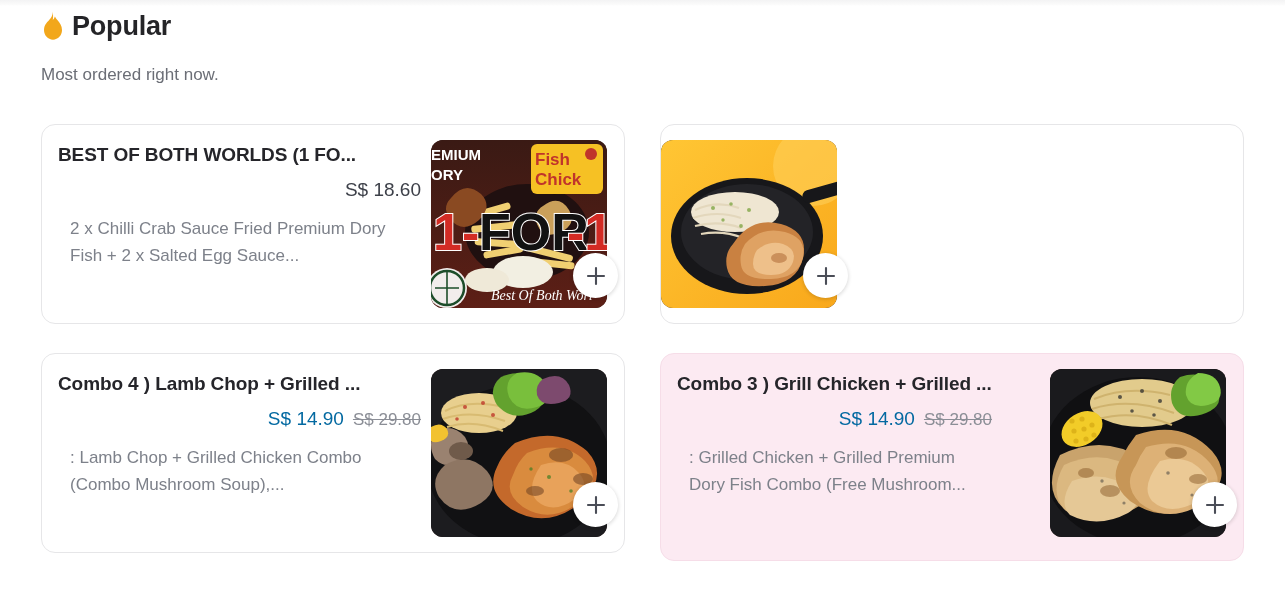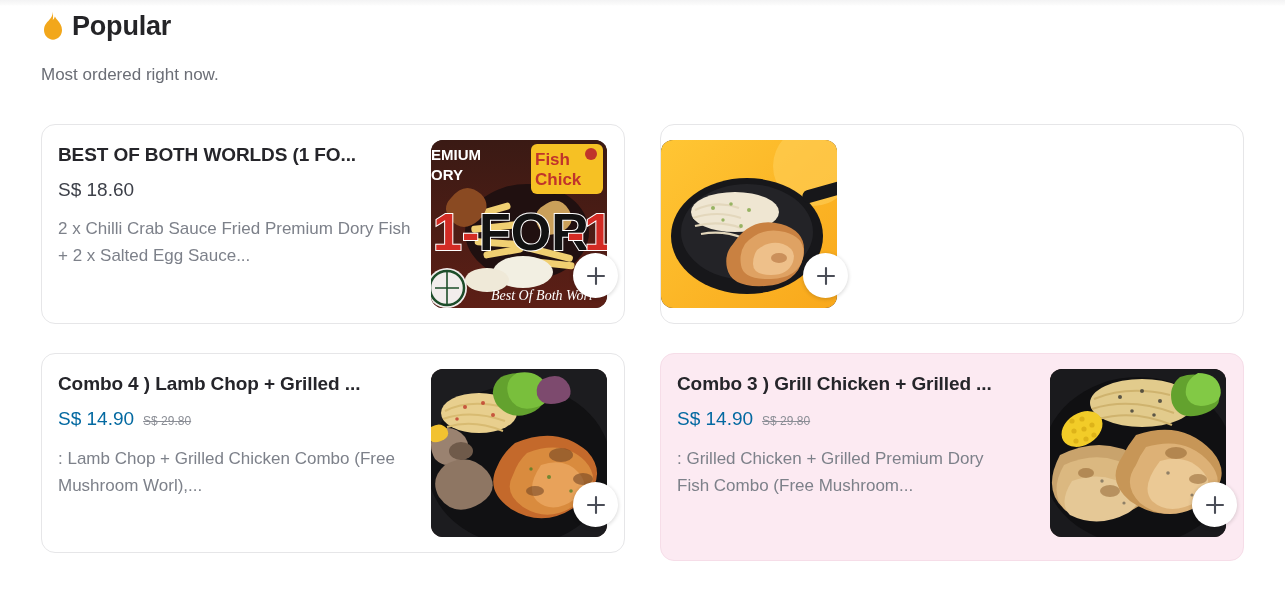--- a/index.html
+++ b/index.html
@@ -110,45 +110,46 @@
     overflow: hidden;
     text-overflow: ellipsis;
     margin: 0 0 11px 0;
   }
   .price-row {
     display: flex;
     align-items: baseline;
     gap: 9px;
     margin: 0 0 13px 0;
     white-space: nowrap;
+    justify-content: flex-end;
   }
   .price {
     font-size: 19px;
     color: #3d4049;
     line-height: 24px;
   }
   .price.discount {
     color: #0369a1;
   }
   .price-old {
-    font-size: 12px;
+    font-size: 17px;
     color: #8b8e96;
     text-decoration: line-through;
     line-height: 22px;
   }
   .card-desc {
     font-size: 17px;
     color: #7d818a;
     line-height: 27px;
     display: -webkit-box;
     -webkit-line-clamp: 2;
     -webkit-box-orient: vertical;
     overflow: hidden;
     max-height: 56px;
-    margin: 0;
+    margin: 12px;
   }
 
   
   .thumb-wrap {
     position: relative;
     flex: none;
     width: 176px;
     height: 168px;
     margin-right: 13px;
     margin-top: -3px;
@@ -301,21 +302,21 @@
       </div>
     </div>
 
     <div class="card">
       <div class="card-body">
         <div class="card-title">Combo 4 )   Lamb Chop + Grilled ...</div>
         <div class="price-row">
           <span class="price discount">S$ 14.90</span>
           <span class="price-old">S$ 29.80</span>
         </div>
-        <div class="card-desc">: Lamb Chop + Grilled Chicken Combo (Free Mushroom Worl),...</div>
+        <div class="card-desc">: Lamb Chop + Grilled Chicken Combo (Combo Mushroom Soup),...</div>
       </div>
       <div class="thumb-wrap">
         <div class="thumb">
           <svg viewBox="0 0 176 168" preserveAspectRatio="none" aria-hidden="true">
             <rect width="176" height="168" fill="#1c1c1f"></rect>
             <ellipse cx="88" cy="96" rx="92" ry="80" fill="#111113"></ellipse>
             <g>
               <ellipse cx="48" cy="44" rx="38" ry="20" fill="#e8cf8e"></ellipse>
               <g stroke="#d8bb72" stroke-width="2" fill="none">
                 <path d="M14 42 q24 -12 58 -4"></path>

